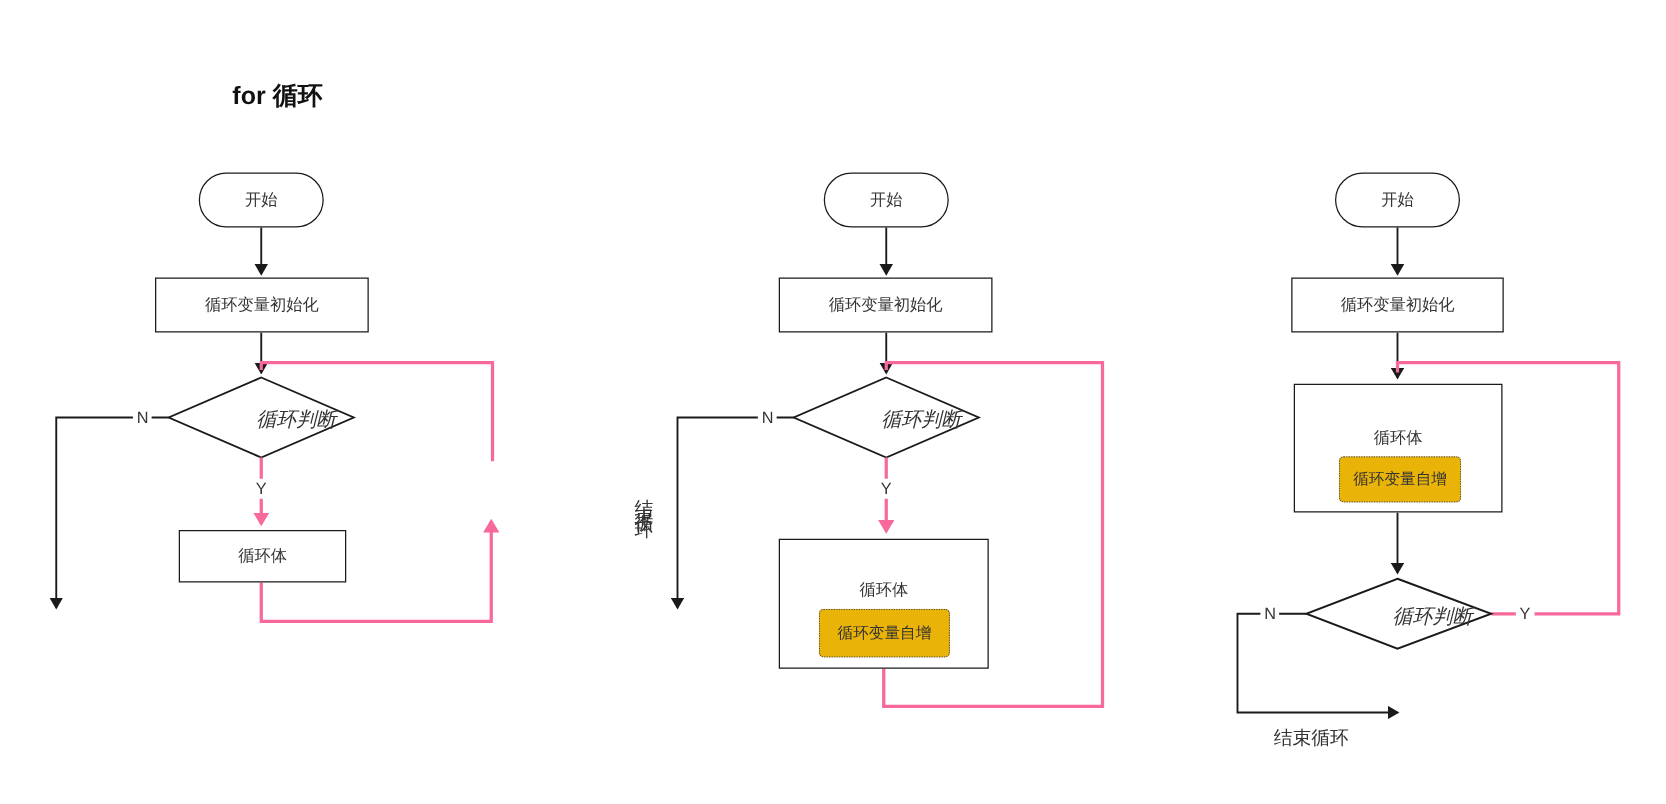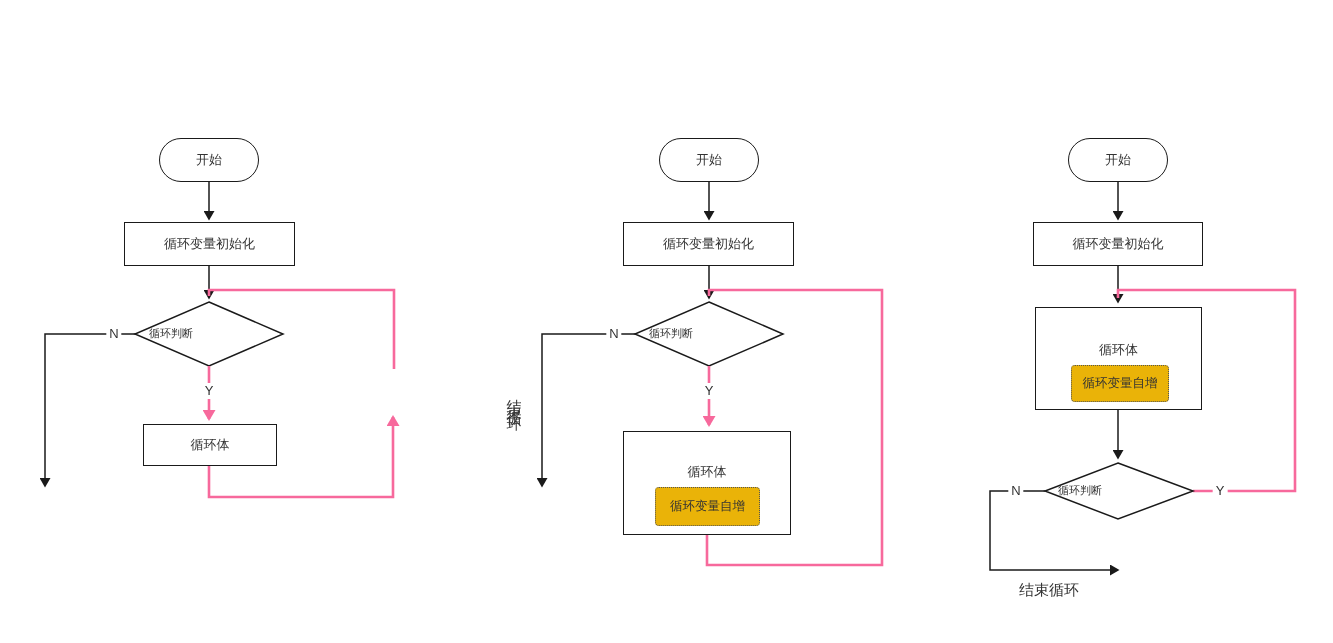--- a/index.html
+++ b/index.html
@@ -43,22 +43,23 @@
     border:1.5px dotted #555;border-radius:4px;
     display:flex;align-items:center;justify-content:center;
     font-size:12.5px;color:var(--text);white-space:nowrap;
   }
   .lbl{
     position:absolute;transform:translate(-50%,-50%);
     background:#fff;padding:0 3px;font-size:13px;color:var(--text);
     line-height:16px;
   }
   .dlabel{
-    position:absolute;text-align:left;font-size:11px;color:var(--text);
+    position:absolute;text-align:right;font-size:16px;color:var(--text);
     white-space:nowrap;
+    font-style:italic;
   }
   .vtext{
     position:absolute;writing-mode:vertical-rl;letter-spacing:6px;
     font-size:15px;color:var(--text);
   }
   .htext{
     position:absolute;text-align:center;font-size:15px;color:var(--text);
     white-space:nowrap;
   }
 </style>
@@ -99,20 +100,21 @@
     <g>
       <path class="e b" d="M1118,182 L1118,219" marker-end="url(#mb)"></path>
       <path class="e b" d="M1118,266 L1118,302" marker-end="url(#mb)"></path>
       <path class="e p" d="M1193,491 L1295,491 L1295,290 L1118,290 L1118,298"></path>
       <path class="e b" d="M1118,410 L1118,458" marker-end="url(#mb)"></path>
       <path class="e b" d="M1045,491 L990,491 L990,570 L1118,570" marker-end="url(#mb)"></path>
       <path class="diamond" d="M1118,463 L1193,491 L1118,519 L1045,491 Z"></path>
     </g>
   </svg>
 
+  <div class="title" style="left:122px;top:63px;width:200px;">for 循环</div>
 
   <div class="node oval" style="left:159px;top:138px;width:100px;height:44px;">开始</div>
 
   <div class="node" style="left:124px;top:222px;width:171px;height:44px;">循环变量初始化</div>
 
   <div class="dlabel" style="left:149px;top:326px;width:120px;">循环判断</div>
 
   <span class="lbl" style="left:114px;top:334px;">N</span>
   <span class="lbl" style="left:209px;top:391px;">Y</span>
 

